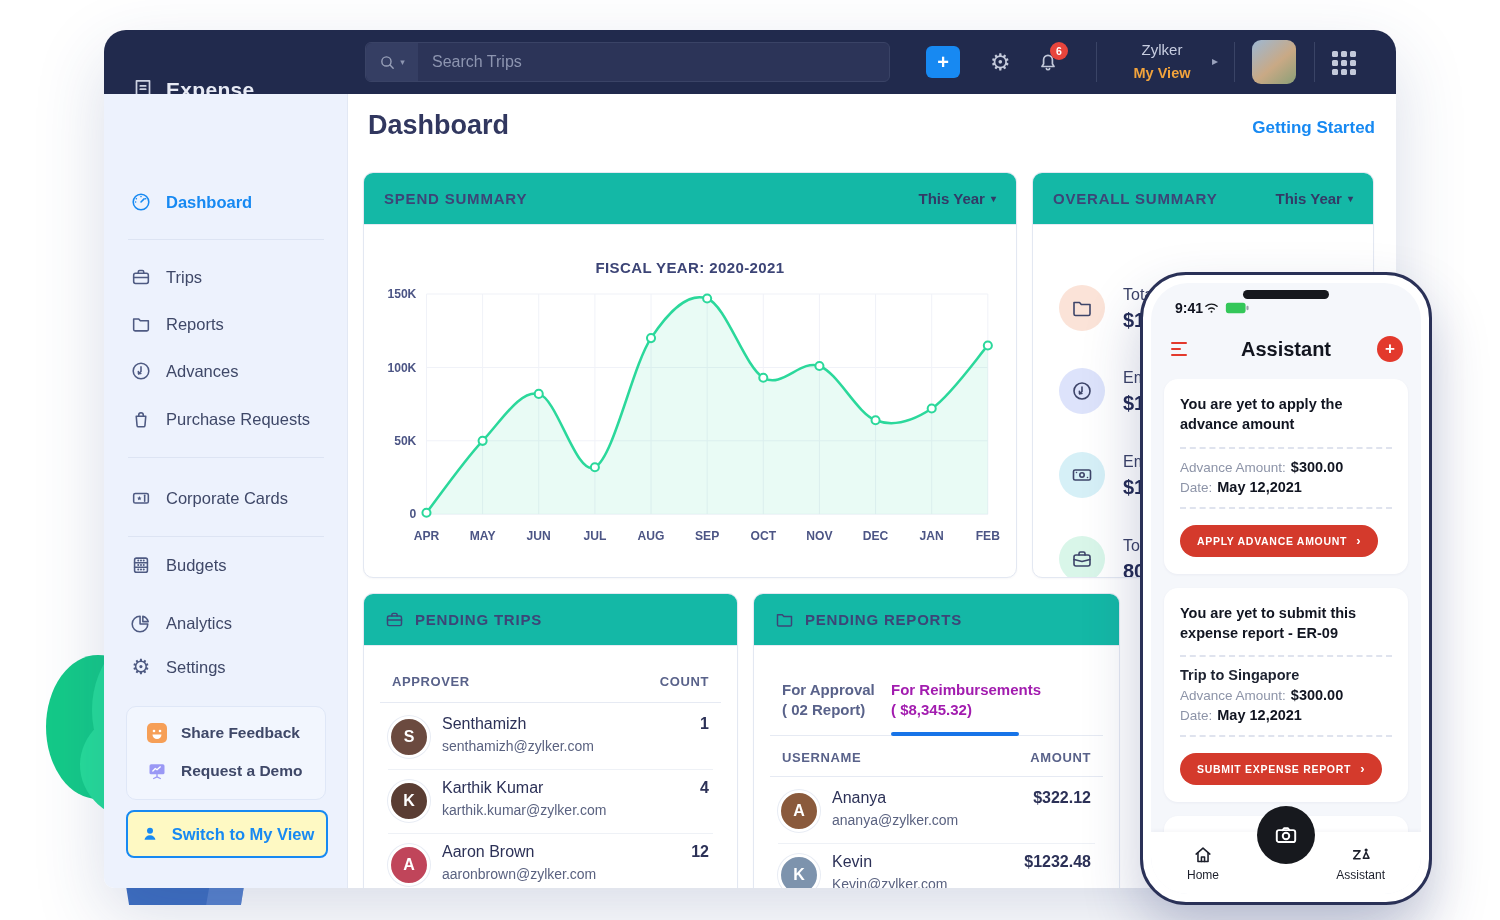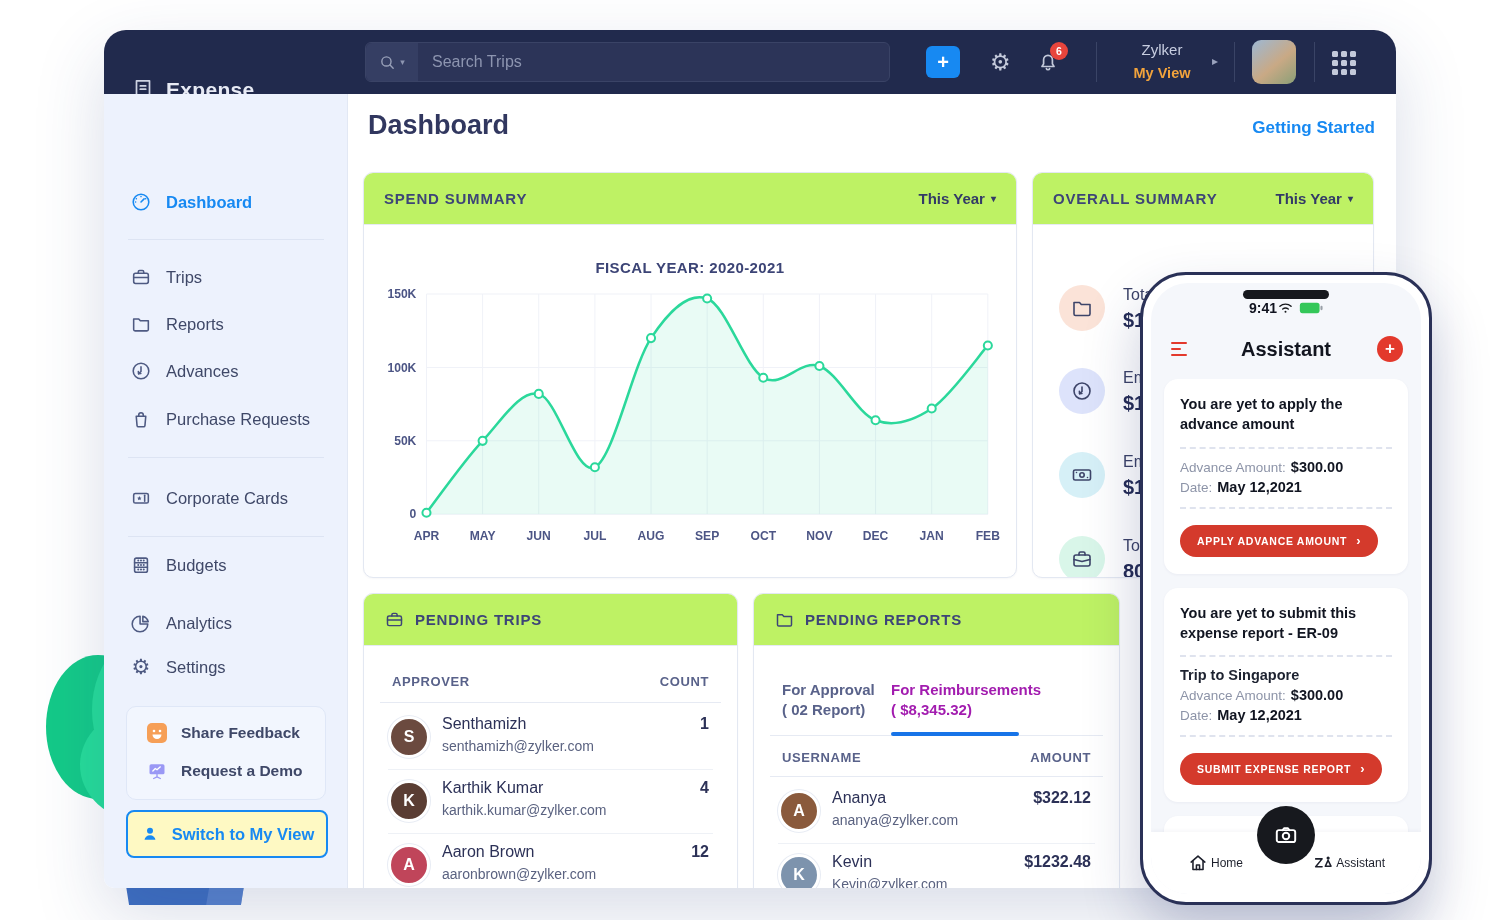--- a/index.html
+++ b/index.html
@@ -66,21 +66,21 @@
     border:2px solid #1789f2; border-radius:8px; display:flex; align-items:center; justify-content:center;
     gap:12px; color:#1789f2; font-size:16.5px; font-weight:bold; cursor:pointer; }
 
   
   .page-title { position:absolute; left:264px; top:80px; font-size:27px; font-weight:600; color:#31375f; }
   .getting-started { position:absolute; right:21px; top:88px; font-size:17px; font-weight:bold;
     color:#1789f2; cursor:pointer; }
 
   .panel { position:absolute; background:#fff; border:1px solid #e3e8f2; border-radius:10px;
     overflow:hidden; box-shadow:0 1px 2px rgba(50,60,100,.04); }
-  .panel-head { height:52px; background:#bef264; border-bottom:1px solid #e6eaf3; display:flex;
+  .panel-head { height:52px; background:#14b8a6; border-bottom:1px solid #e6eaf3; display:flex;
     align-items:center; justify-content:space-between; padding:0 20px; }
   .panel-title { font-size:15px; font-weight:bold; color:#3d4577; letter-spacing:.8px;
     display:flex; align-items:center; gap:10px; }
   .panel-title svg { stroke:#3d4577; }
   .range-dd { font-size:15px; font-weight:bold; color:#333a66; cursor:pointer; display:flex;
     align-items:center; gap:6px; }
   .range-dd .caret { font-size:10px; color:#333a66; }
 
   .spend-panel { left:259px; top:142px; width:654px; height:406px; }
   .chart-title { margin-top:34px; text-align:center; font-size:15px; font-weight:bold;
@@ -116,21 +116,21 @@
 
   
   .phone { position:absolute; left:1140px; top:272px; width:292px; height:633px; background:#fff;
     border:3px solid #2a3157; border-radius:46px; z-index:3;
     box-shadow:0 28px 55px rgba(40,50,110,.25); }
   .screen { position:absolute; left:8px; top:8px; right:8px; bottom:8px; background:#f5f7fb;
     border-radius:37px; overflow:hidden; }
   .notch-pill { position:absolute; top:7px; left:50%; transform:translateX(-50%); width:86px;
     height:9px; border-radius:5px; background:#16181d; }
   .p-status { position:absolute; top:15px; left:0; right:0; height:20px; padding:0 24px;
-    display:flex; justify-content:center; align-items:center; }
+    display:flex; justify-content:flex-start; align-items:center; }
   .p-time { font-size:14px; font-weight:bold; color:#10131f; }
   .p-sticons { display:flex; align-items:center; gap:5px; }
   .p-header { position:absolute; top:48px; left:0; right:0; height:36px; display:flex;
     align-items:center; padding:0 20px; }
   .p-menu { display:flex; flex-direction:column; gap:3.5px; cursor:pointer; }
   .p-menu i { display:block; height:2.6px; background:#e3392c; border-radius:2px; }
   .p-title { position:absolute; left:0; right:0; text-align:center; font-size:20px; font-weight:bold;
     color:#12151f; }
   .p-plus { position:absolute; right:18px; width:26px; height:26px; background:#e3392c; border-radius:50%;
     color:#fff; font-size:17px; font-weight:bold; display:flex; align-items:center;
@@ -143,21 +143,21 @@
   .pdash { border-top:2px dashed #dfe3ee; margin:12px 0 10px; }
   .pfield { font-size:13.5px; color:#8d94a8; margin:4px 0; }
   .pfield b { color:#111521; font-size:14.5px; margin-left:5px; }
   .pbtn { display:inline-flex; align-items:center; gap:9px; background:#d43a2c; color:#fff;
     font-weight:bold; font-size:10.5px; letter-spacing:.7px; border-radius:999px; padding:10px 17px;
     margin-top:6px; cursor:pointer; }
   .pbtn .chev { font-size:13px; line-height:10px; }
   .p-nav { position:absolute; left:0; right:0; bottom:0; height:62px; background:#fff;
     border-radius:0 0 31px 31px; display:flex; align-items:center; justify-content:space-between;
     padding:0 36px; box-shadow:0 -1px 4px rgba(30,40,90,.05); }
-  .nav-item { display:flex; flex-direction:row; align-items:center; gap:2px; font-size:12px;
+  .nav-item { display:flex; flex-direction:column; align-items:center; gap:2px; font-size:12px;
     color:#1c1f2b; cursor:pointer; }
   .cam-btn { position:absolute; left:50%; bottom:30px; transform:translateX(-50%); width:58px;
     height:58px; background:#17191e; border-radius:50%; display:flex; align-items:center;
     justify-content:center; cursor:pointer; }
 </style>
 </head>
 <body>
 
 <div class="stage">
 

